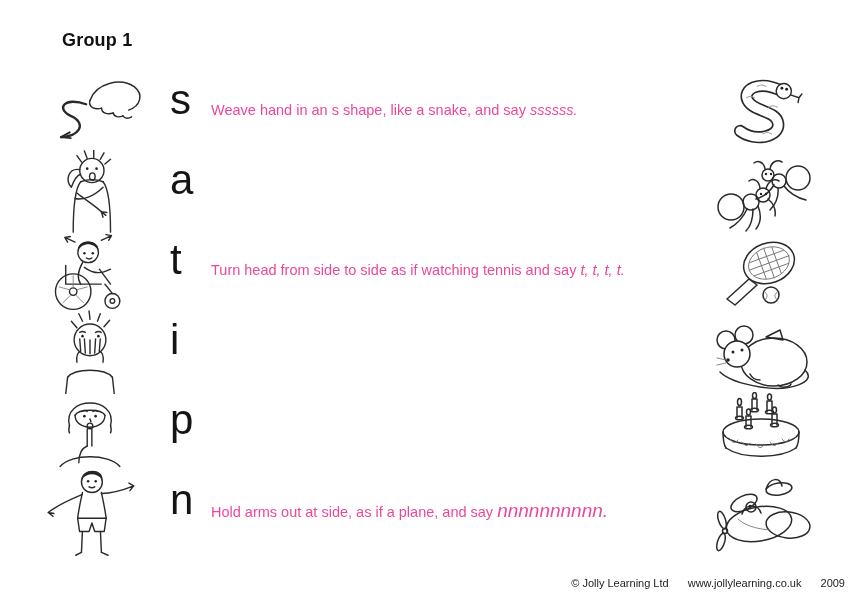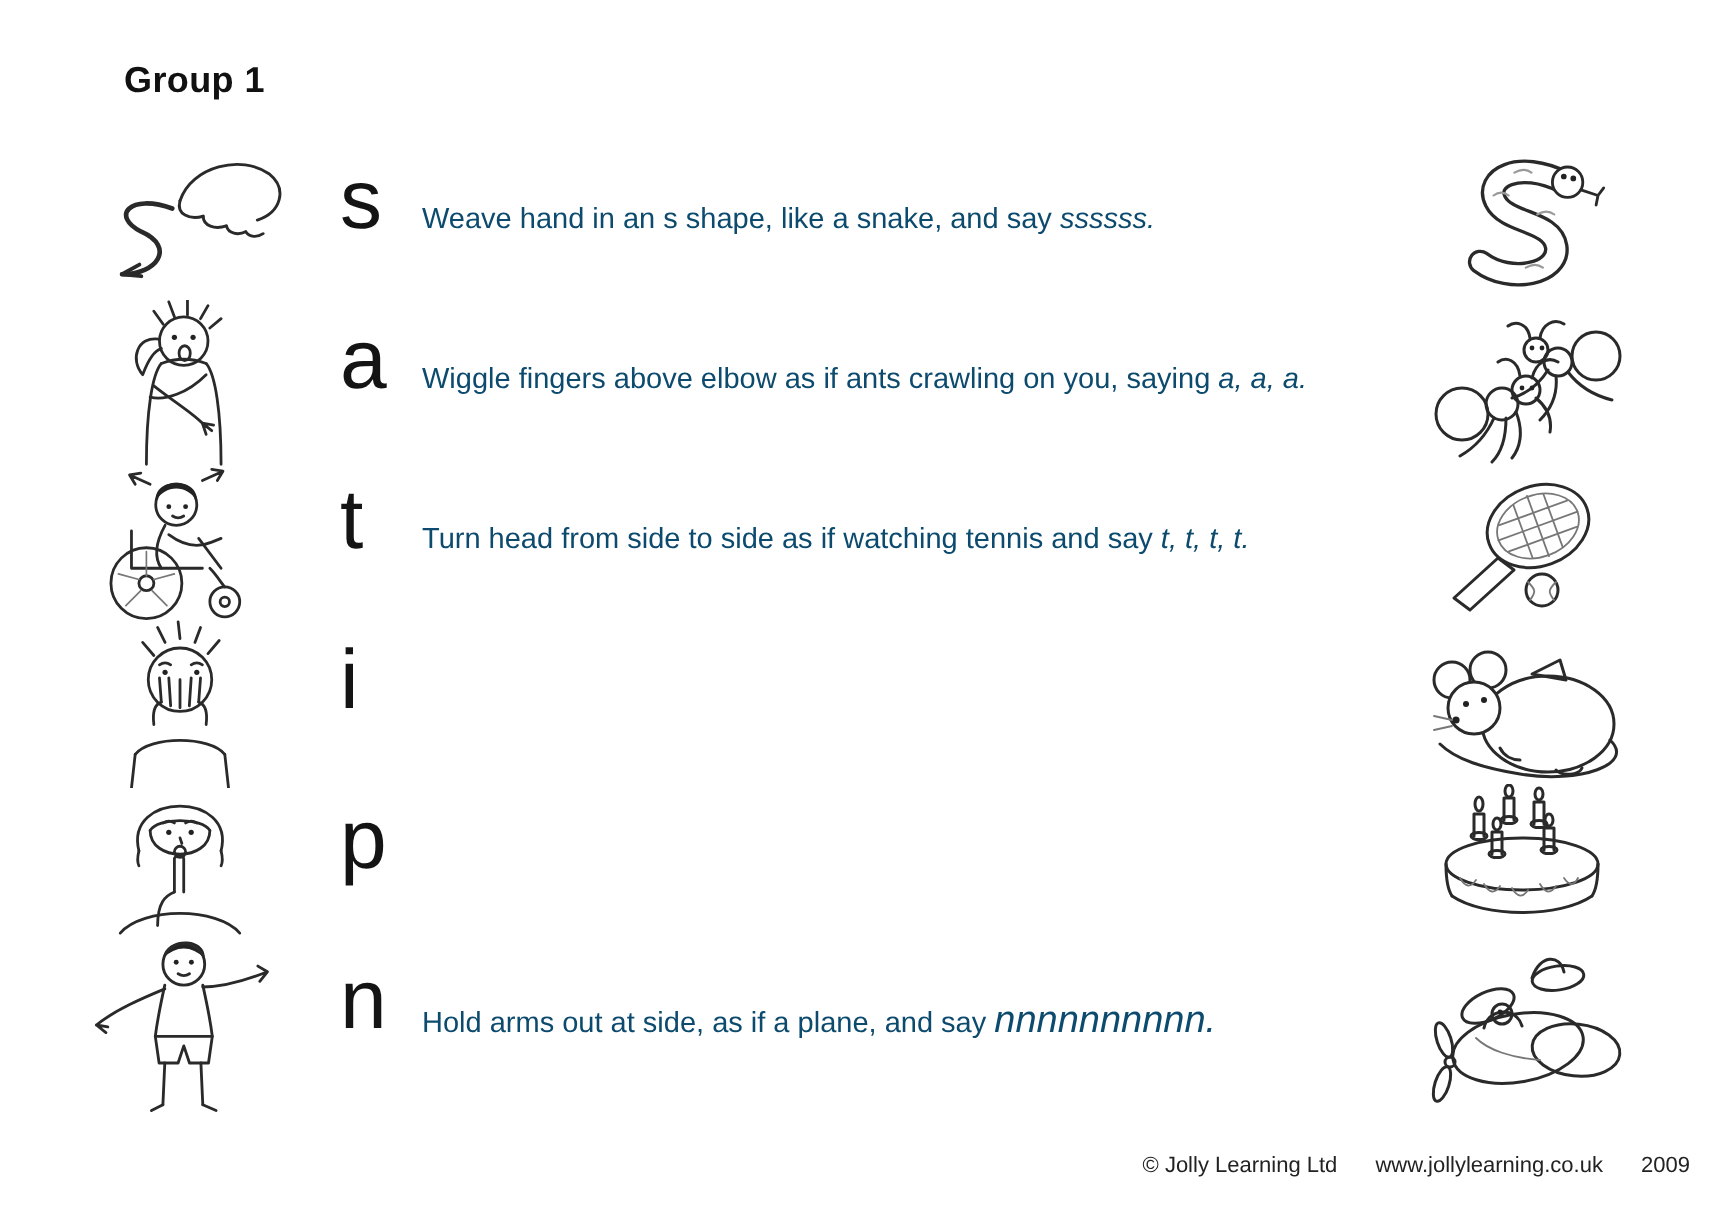--- a/index.html
+++ b/index.html
@@ -7,21 +7,21 @@
     width:868px;height:613px;position:relative;background:#ffffff;
     font-family:"Liberation Sans", sans-serif;color:#111;overflow:hidden;
   }
   .title{position:absolute;left:62px;top:30px;font-size:18px;font-weight:bold;letter-spacing:.2px;}
   .row{position:absolute;left:0;width:868px;height:84px;}
   .left-art{position:absolute;left:28px;top:50%;transform:translateY(-50%);
     width:124px;height:84px;display:flex;align-items:center;justify-content:center;}
   .right-art{position:absolute;left:696px;top:50%;transform:translateY(-50%);
     width:130px;height:84px;display:flex;align-items:center;justify-content:center;}
   .letter{position:absolute;left:170px;top:7px;font-size:42px;line-height:46px;color:#141414;}
-  .action{position:absolute;left:211px;top:31px;margin:0;font-size:14.5px;line-height:19px;color:#0c4a6e;white-space:nowrap;}
+  .action{position:absolute;left:211px;top:31px;margin:0;font-size:14.5px;line-height:19px;color:#ec4899;white-space:nowrap;}
   .sound{font-style:italic;}
   .sound-big{font-style:italic;font-size:19px;text-align:center;}
   .footer{position:absolute;top:577px;right:23px;font-size:11px;color:#222;}
   .footer span{margin-left:16px;}
   .footer span:first-child{margin-left:0;margin-top:42px;}
   
   svg.art path, svg.art circle, svg.art ellipse, svg.art line{
     fill:none;stroke:#2a2a2a;stroke-width:1.5;stroke-linecap:round;stroke-linejoin:round;}
   svg.art .dot{fill:#222;stroke:none;}
   svg.art .filldark{fill:#222;stroke:none;}
@@ -74,21 +74,20 @@
       <ellipse cx="62.5" cy="28.5" rx="3" ry="4"></ellipse>
       <path d="M50,34 C45,40 42,60 42,88"></path>
         <path d="M74,34 C79,40 82,60 82,88"></path>
       <path d="M50,34 C58,31 66,31 74,34"></path>
       <path d="M74,40 C64,50 52,54 44,52"></path>
       <path d="M46,46 C56,54 66,60 72,66"></path>
       <path d="M72,66 l6,1 M72,66 l5,4 M72,66 l2,6"></path>
     </svg>
   </div>
   <div class="letter">a</div>
-  <p class="action"><span>Wiggle fingers above elbow as if ants crawling on you, saying </span><span class="sound">a, a, a.</span></p>
   <div class="right-art">
     <svg class="art" viewBox="0 0 110 85" width="110" height="85">
       <circle cx="92" cy="28" r="12"></circle>
         <circle cx="73" cy="31" r="7"></circle>
         <circle cx="62" cy="25" r="6"></circle>
       <circle class="dot" cx="60" cy="24" r="1.2"></circle>
         <circle class="dot" cx="65" cy="24" r="1.2"></circle>
       <path d="M64,19 C65,12 71,9 76,12 M59,19 C58,12 52,10 48,13"></path>
       <path d="M78,36 C84,44 92,48 100,50 M72,38 C73,48 69,55 64,60 M68,35 C63,43 57,47 50,49"></path>
       <circle cx="25" cy="57" r="13"></circle>

